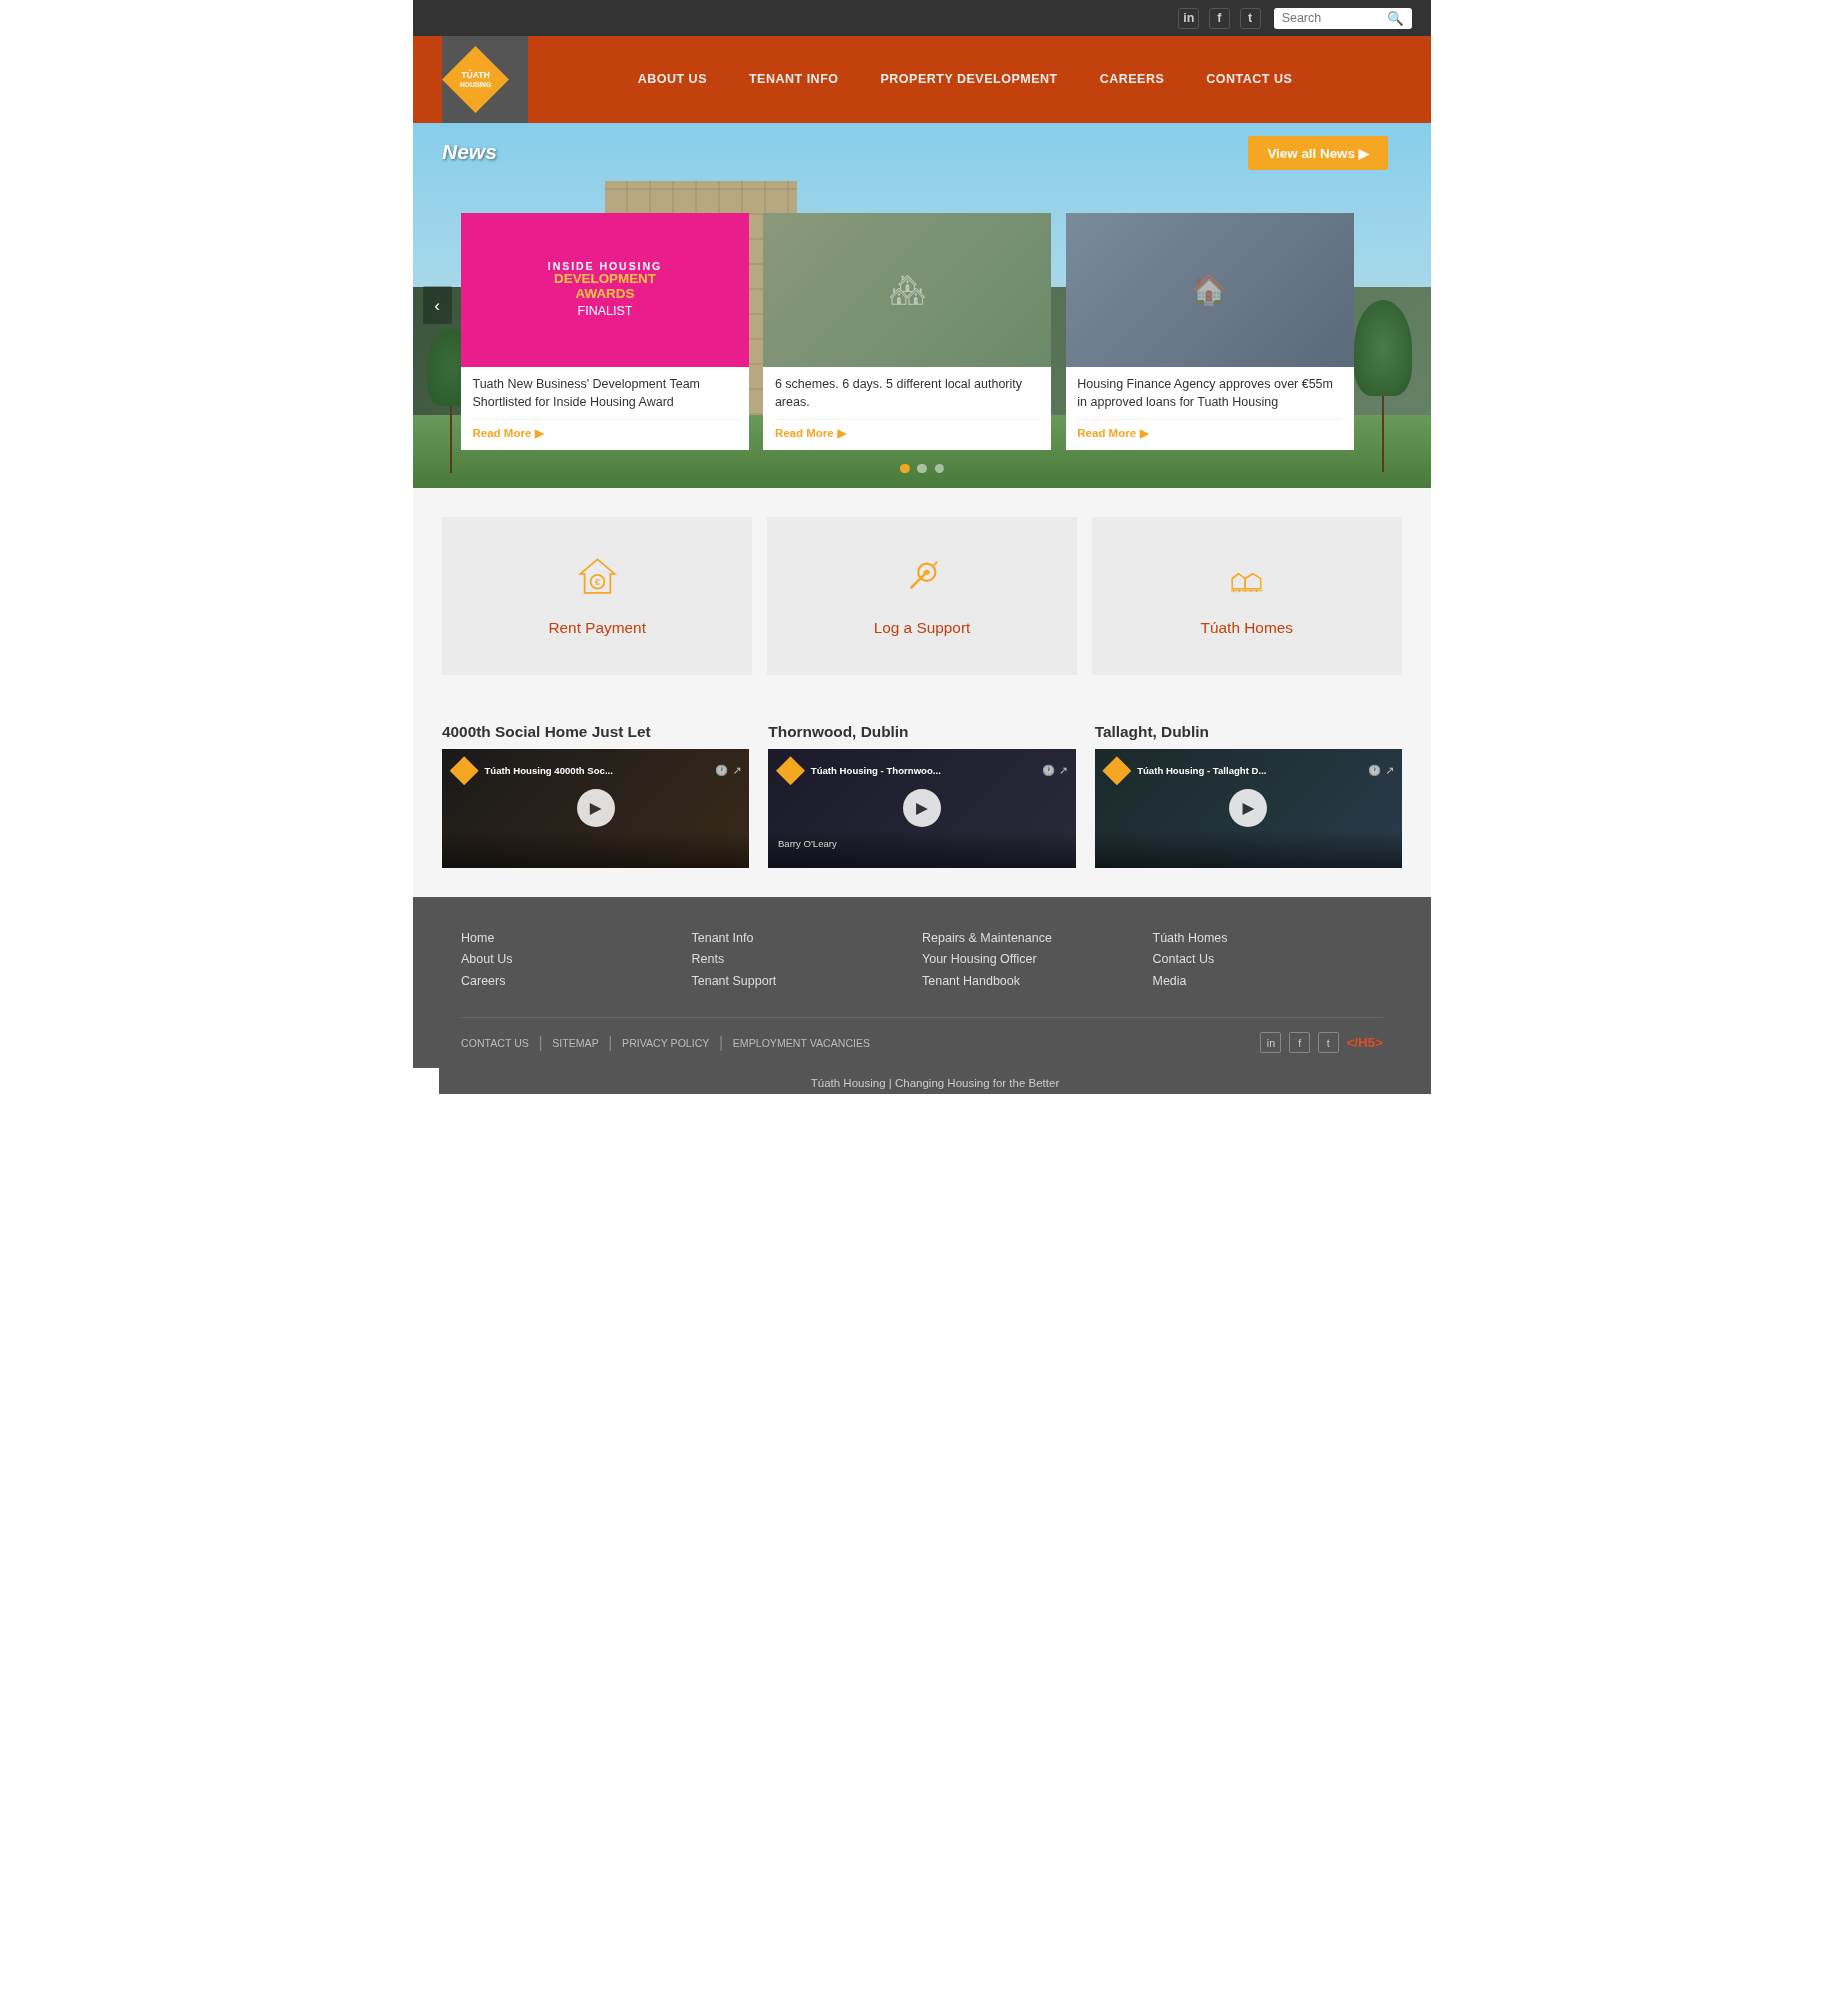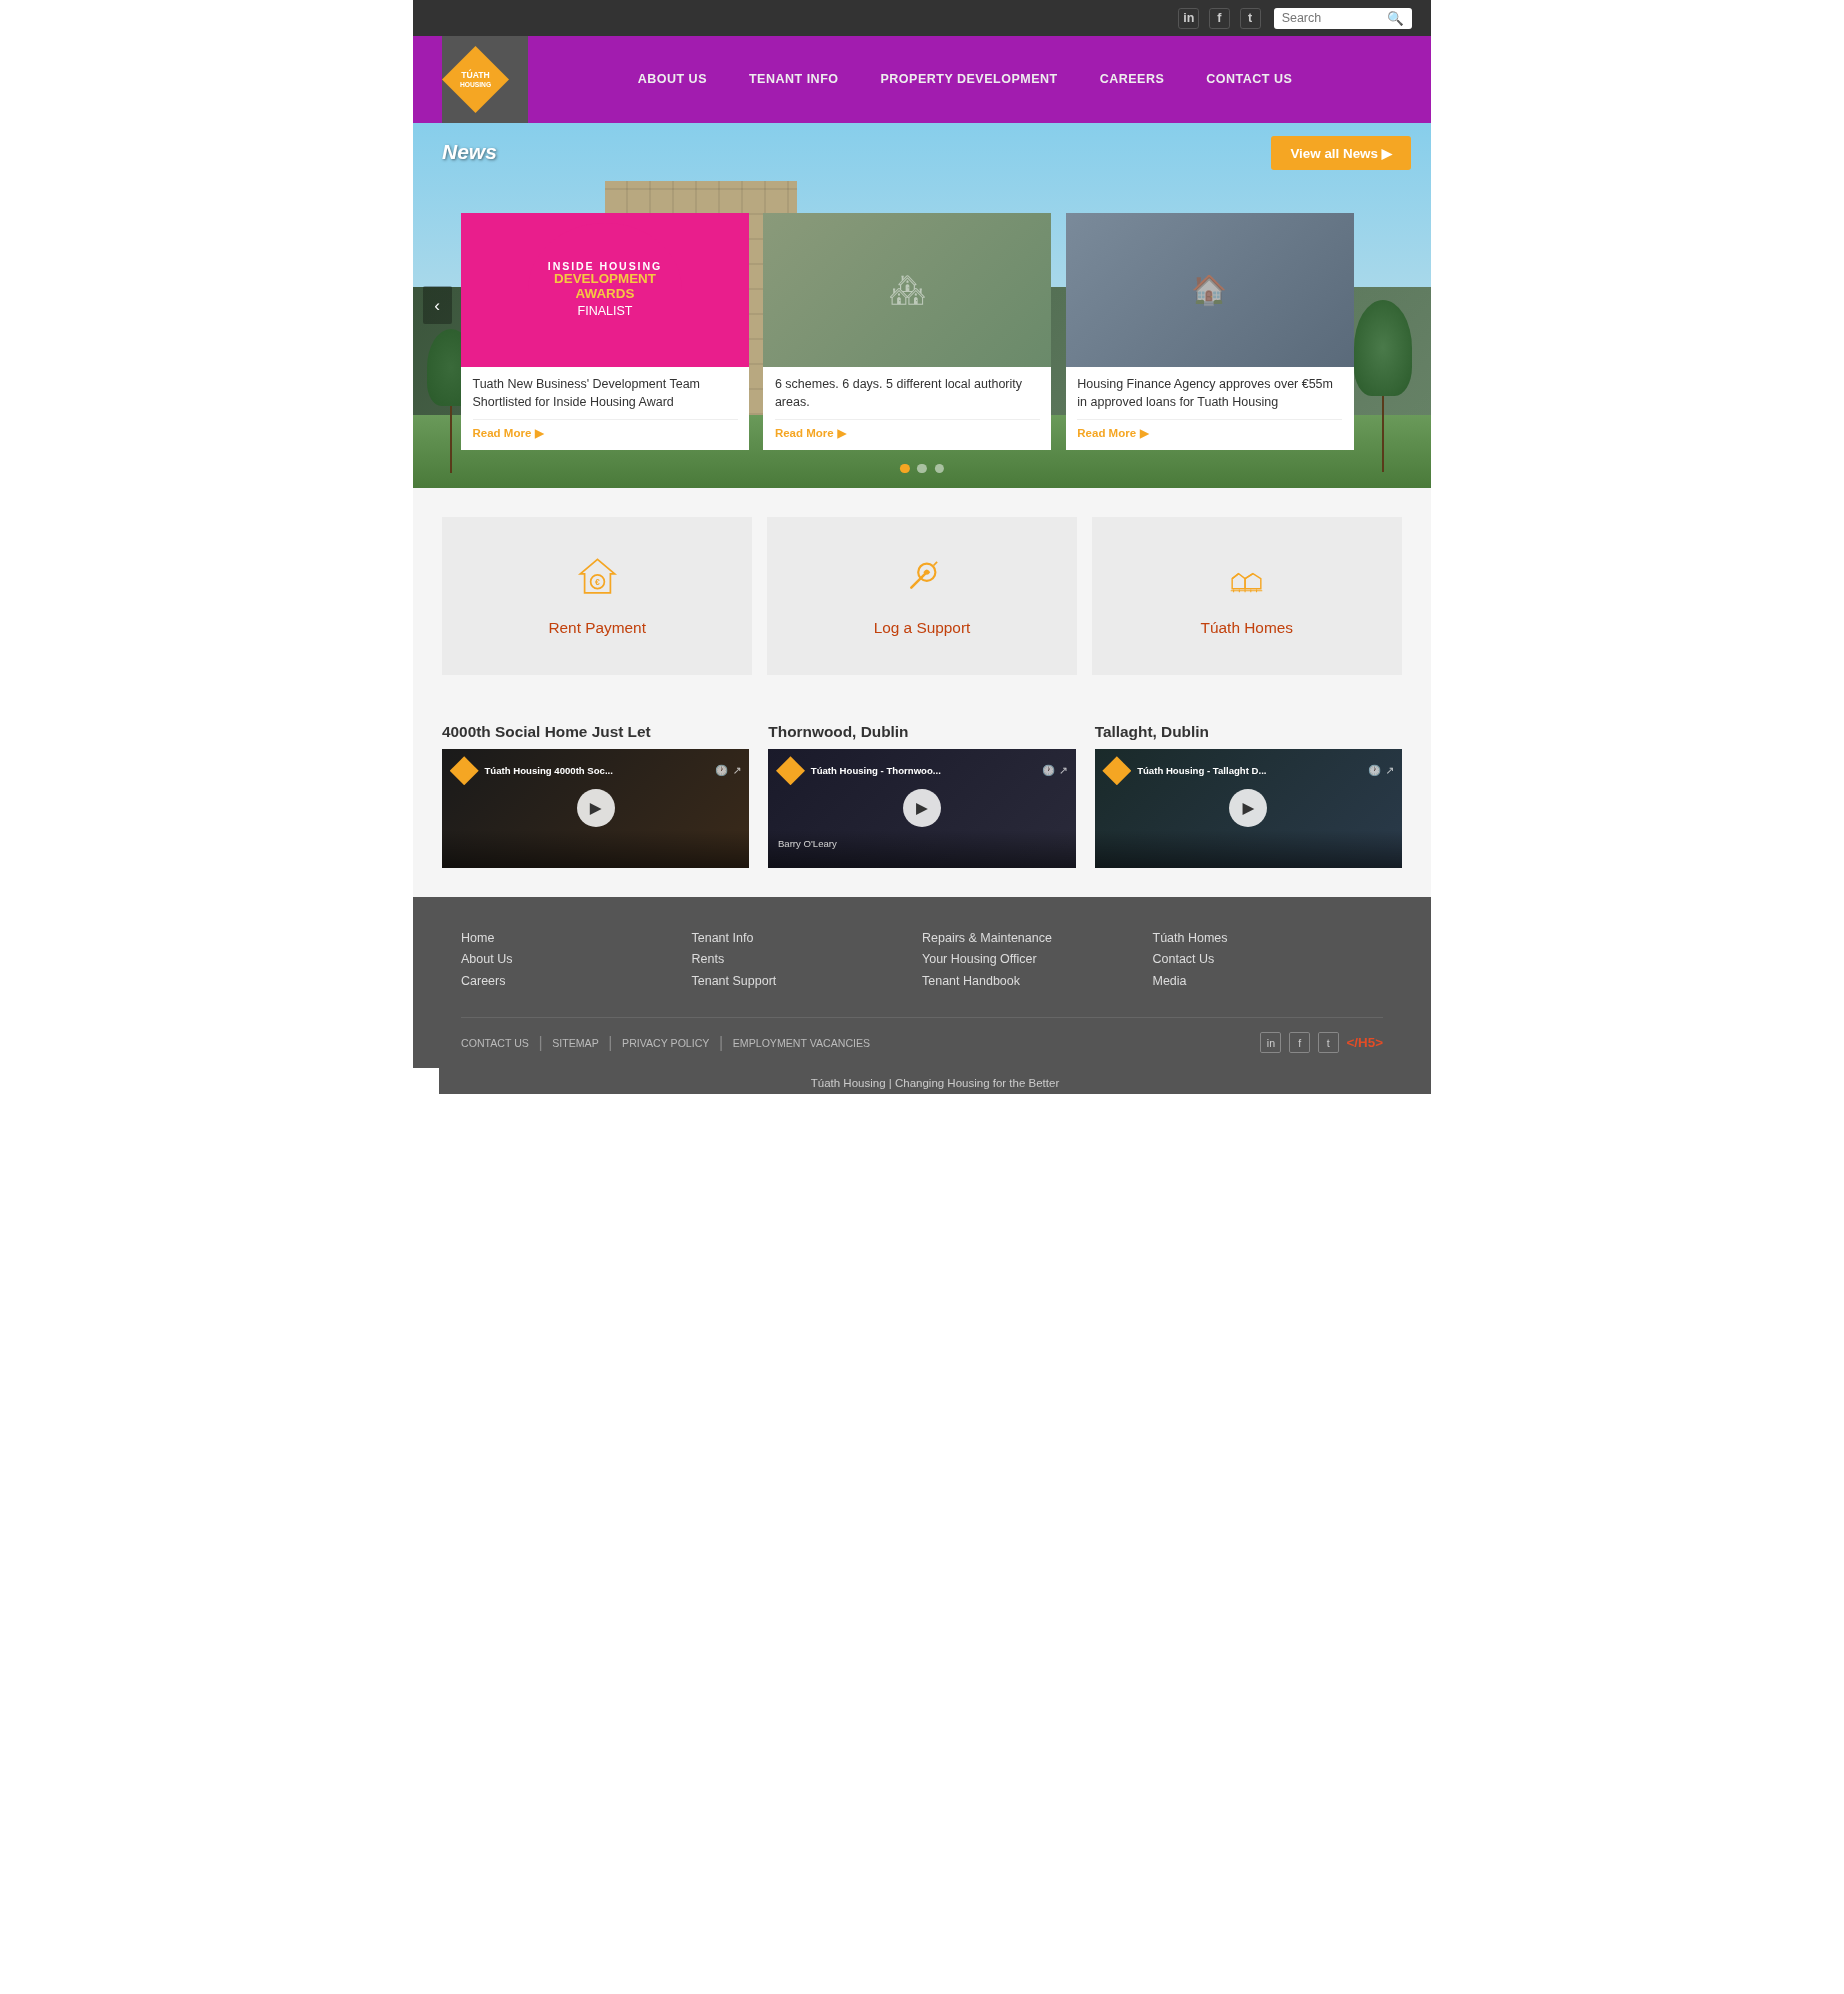--- a/index.html
+++ b/index.html
@@ -26,21 +26,21 @@
       background: #fff; border-radius: 2.9px;
       padding: 2.9px 7.7px; gap: 20px;
     }
     .search-bar input {
       border: none; outline: none; font-size: 12.5px; width: 86px; color: #555;
     }
     .search-icon { color: #555; font-size: 13.4px; }
 
     
     .header {
-      background: #a21caf;
+      background: #c2410c;
       display: flex;
       align-items: center;
       padding: 0 29px;
     }
     .logo-wrap {
       display: flex; align-items: center;
       background: #555;
       padding: 9.6px 19px 9.6px 0;
     }
     .logo-diamond {
@@ -80,21 +80,21 @@
       background: 
         linear-gradient(rgba(0,0,0,0.15), rgba(0,0,0,0.15)),
         linear-gradient(135deg, #3d5a3e 0%, #5a7a5a 40%, #7a9a7a 100%);
     }
     .news-label {
       position: absolute; top: 17.3px; left: 29px;
       color: #fff; font-size: 21px; font-weight: bold; font-style: italic;
       text-shadow: 1px 1px 2.9px rgba(0,0,0,0.5);
     }
     .view-all-btn {
-      position: absolute; top: 13.4px; right: 20px;
+      position: absolute; top: 13.4px; right: 43px;
       background: #f5a623; color: white;
       padding: 9.6px 19px; border-radius: 2.9px;
       font-size: 13.4px; font-weight: bold; cursor: pointer;
       display: flex; align-items: center; gap: 5.8px;
     }
     .carousel-nav {
       position: absolute; left: 9.6px; top: 50%; transform: translateY(-50%);
       background: rgba(0,0,0,0.3); color: white;
       width: 29px; height: 38px; display: flex; align-items: center; justify-content: center;
       cursor: pointer; font-size: 17.3px; border-radius: 1.9px;

